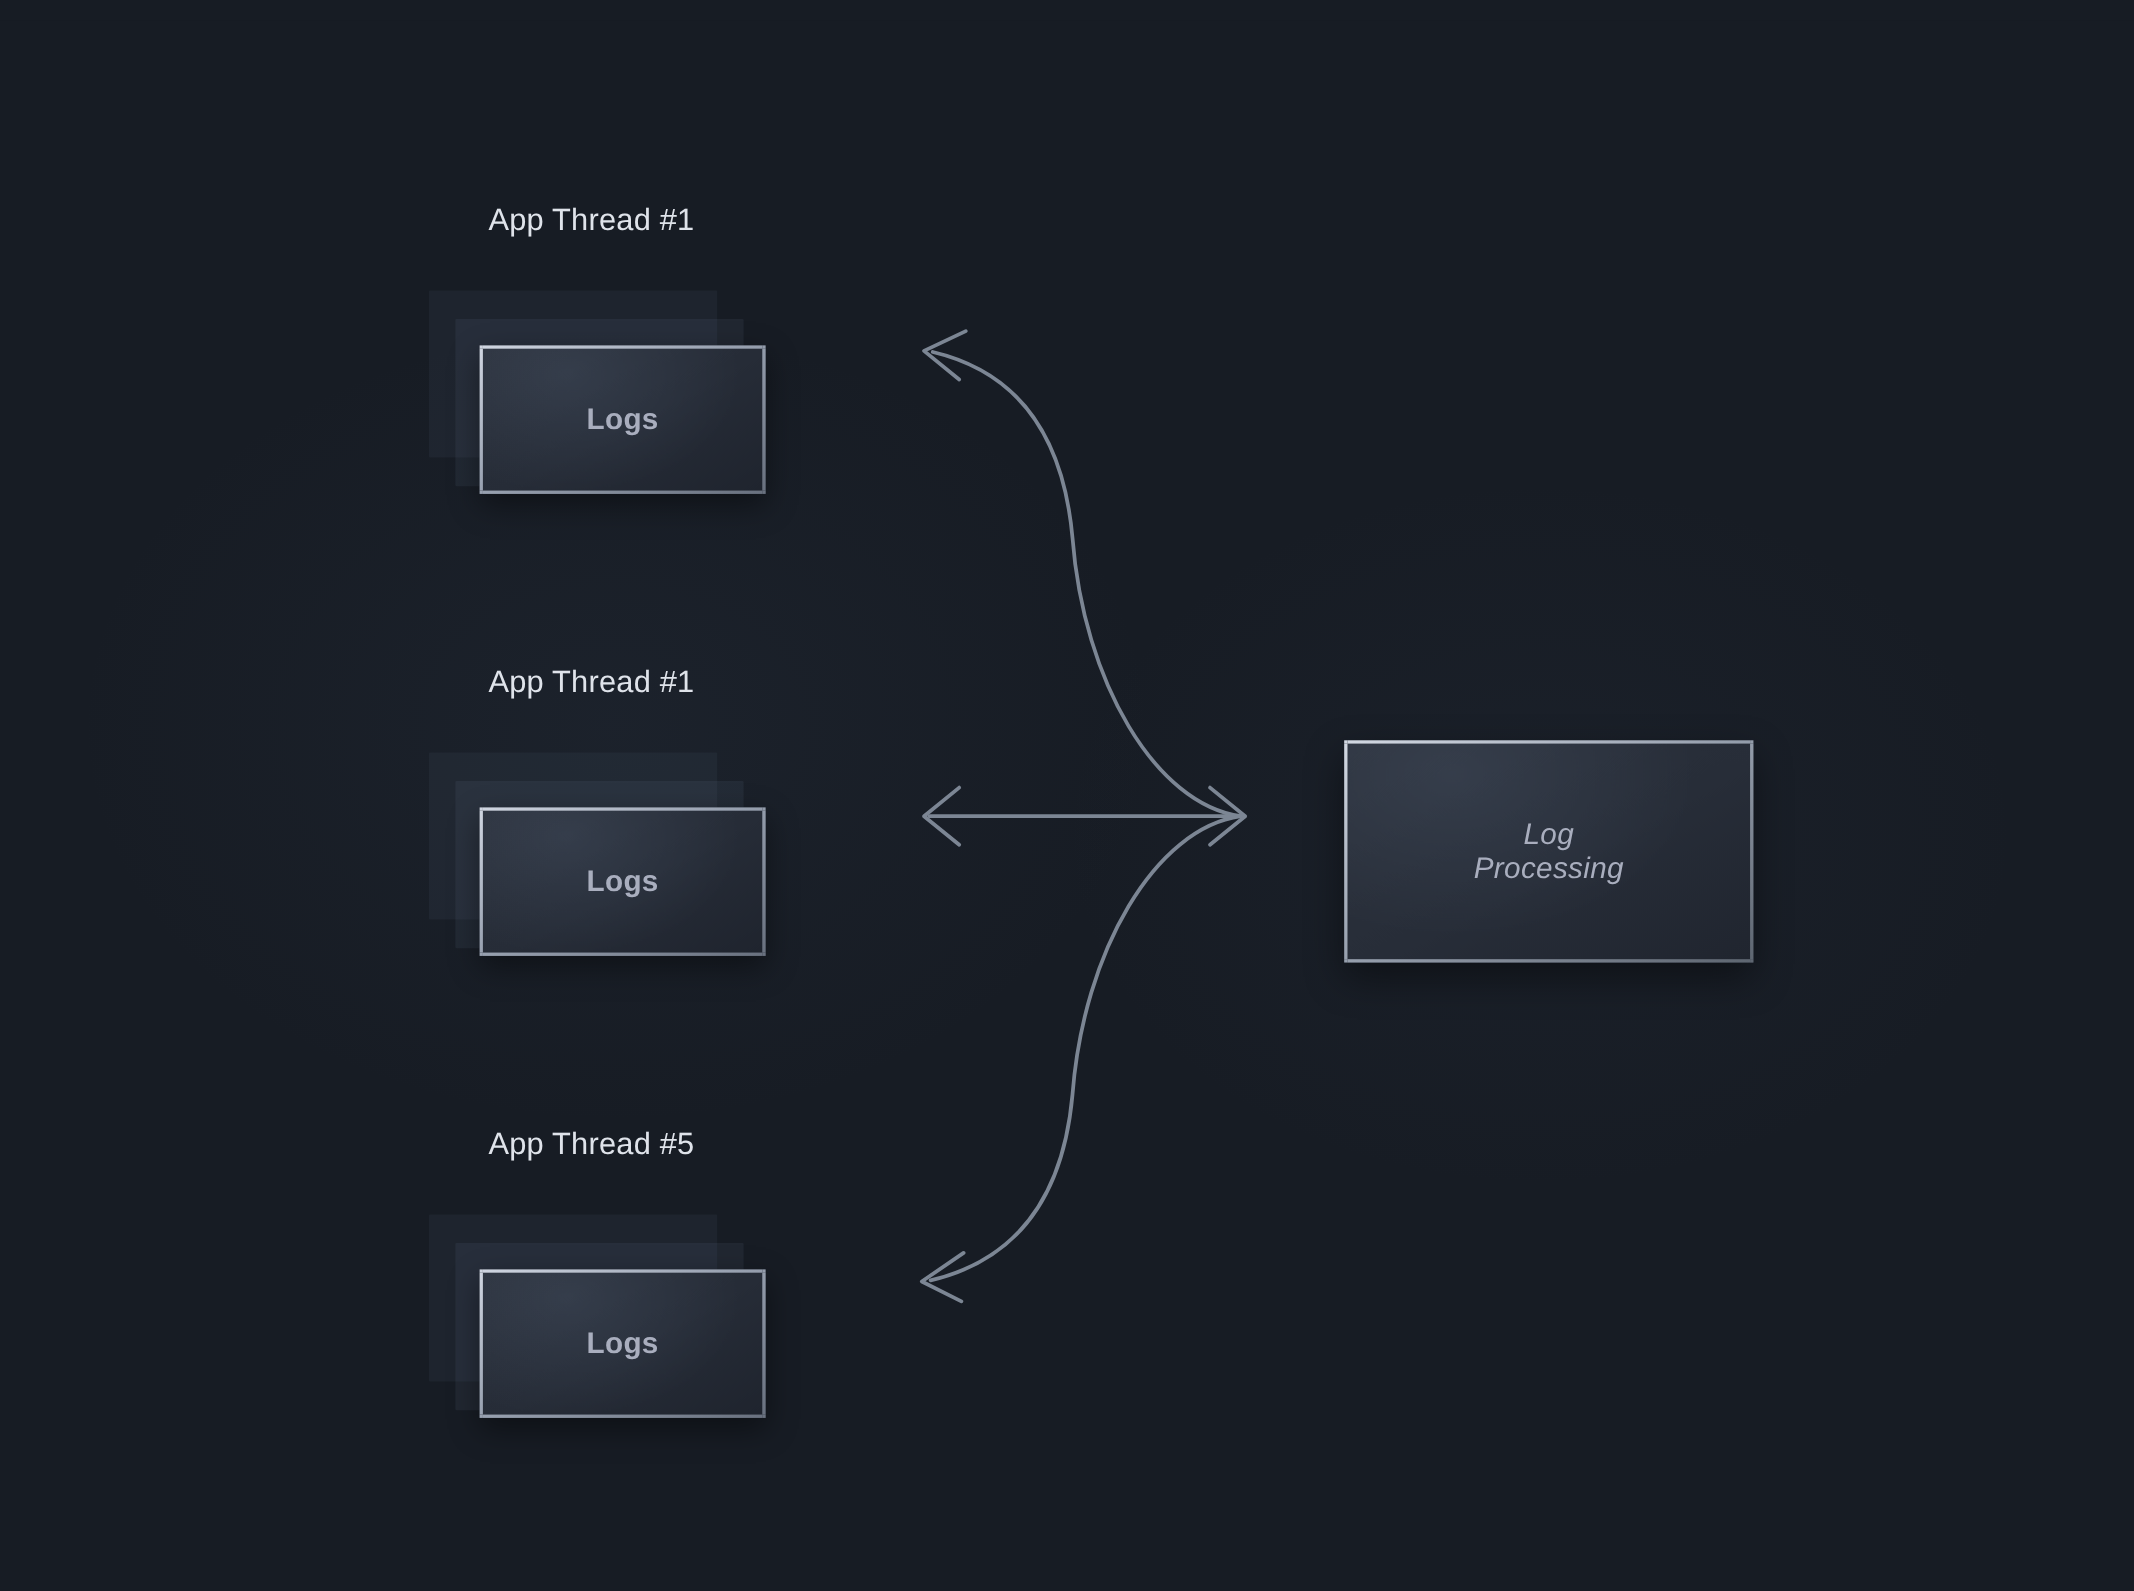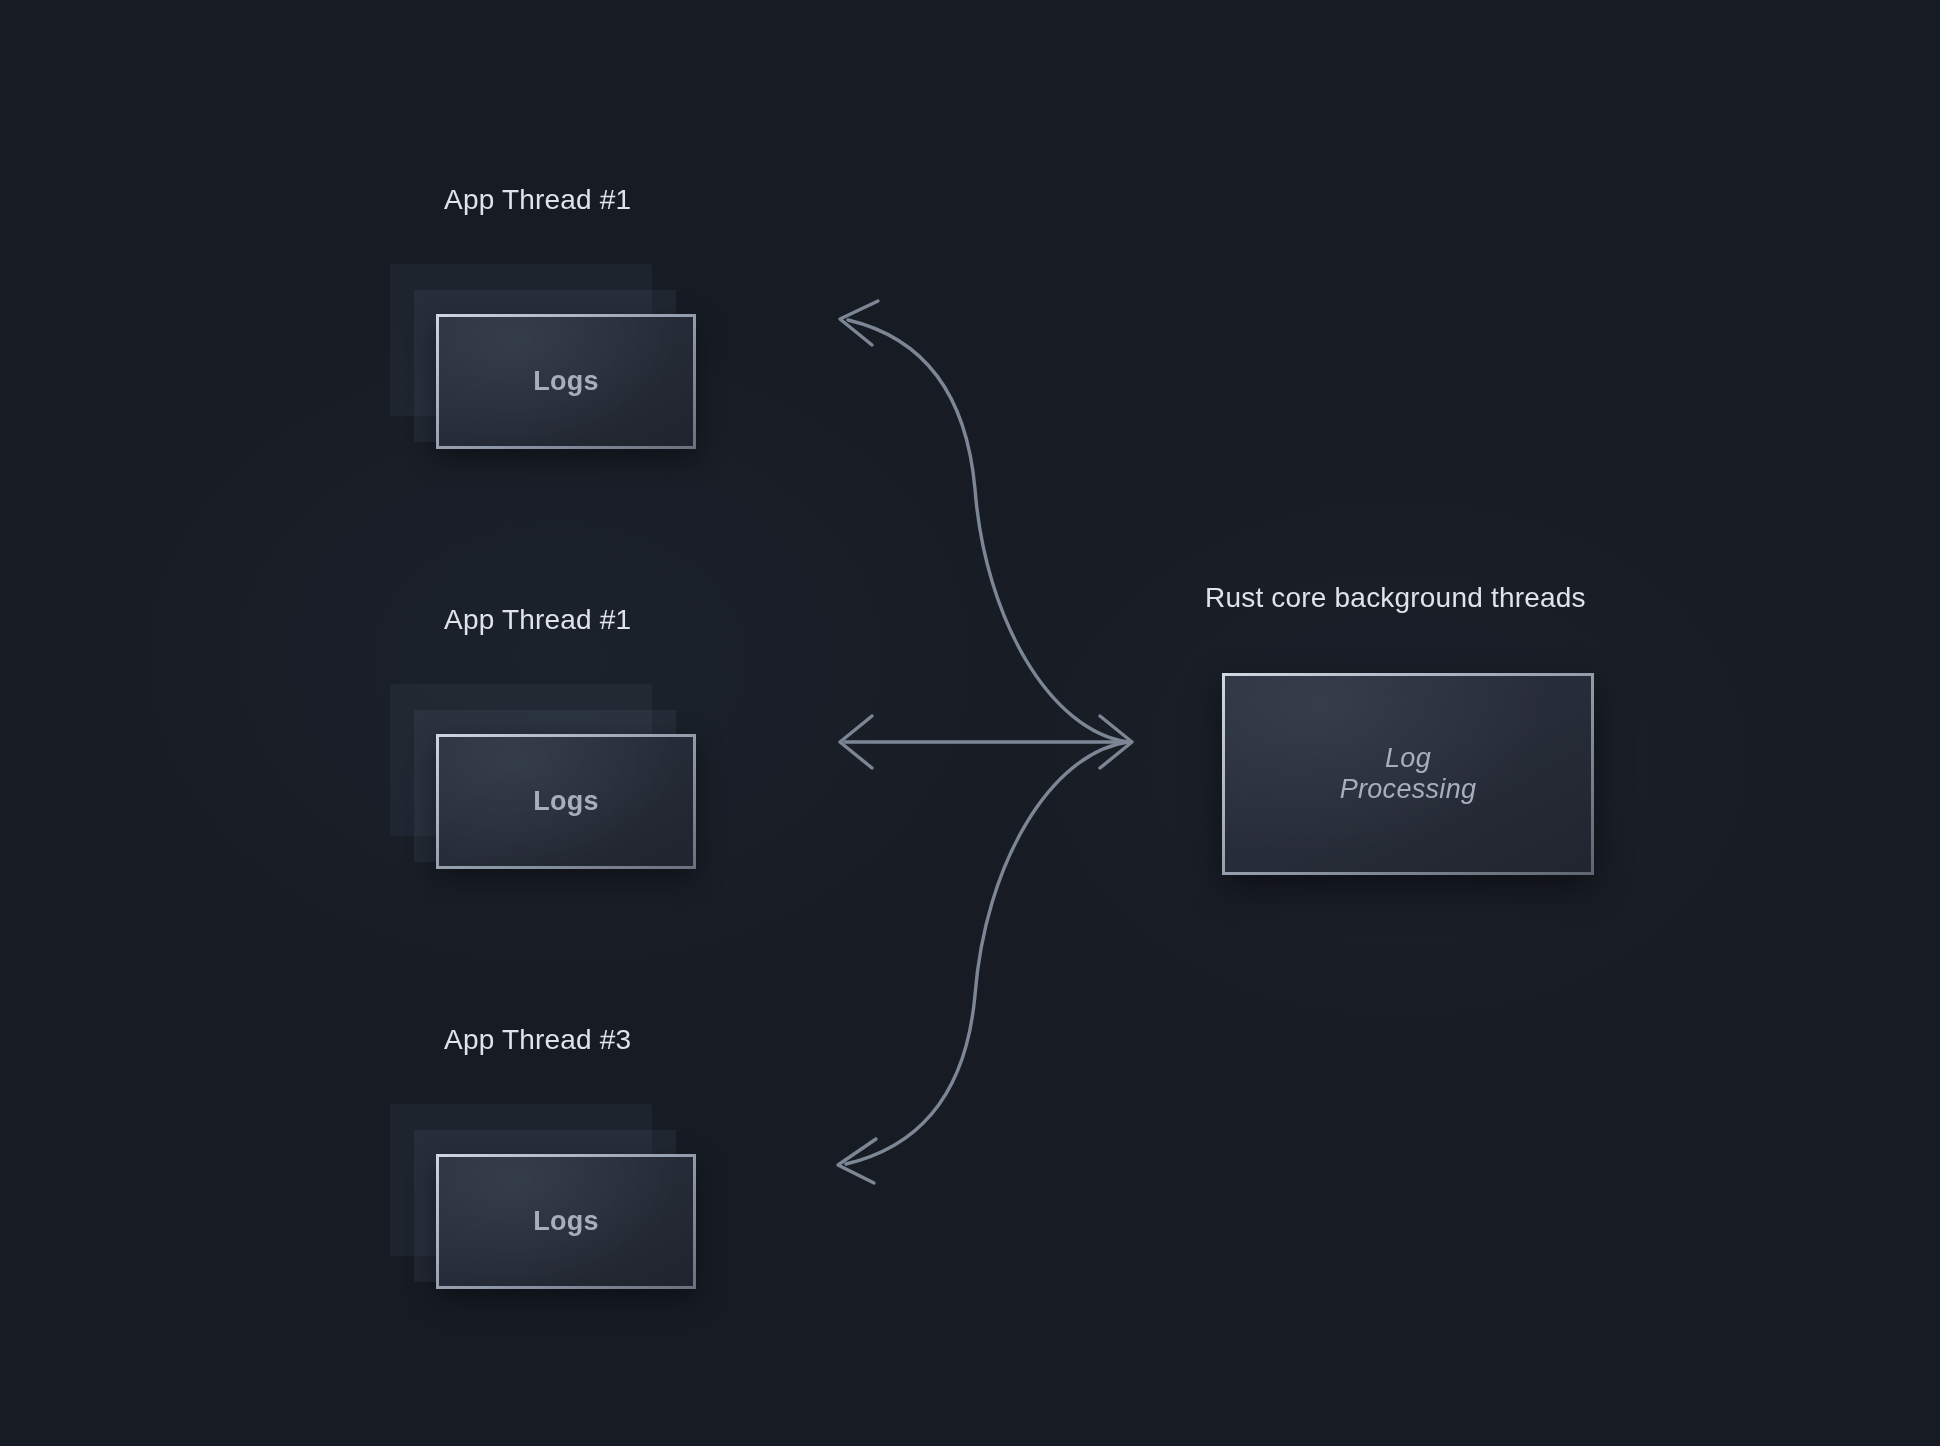--- a/index.html
+++ b/index.html
@@ -158,31 +158,30 @@
   <div class="group-label" style="left:444px; top:585px;">App Thread #1</div>
 
   <div class="stack" style="left:390px; top:665px;">
     <div class="card-back"></div>
     <div class="card-mid"></div>
     <div class="card-front">
       <span class="card-text">Logs</span>
     </div>
   </div>
 
-  <div class="group-label" style="left:444px; top:1005px;">App Thread #3</div>
+  <div class="group-label" style="left:444px; top:1005px;">App Thread #5</div>
 
   <div class="stack" style="left:390px; top:1085px;">
     <div class="card-back"></div>
     <div class="card-mid"></div>
     <div class="card-front">
       <span class="card-text">Logs</span>
     </div>
   </div>
 
-  <div class="group-label" style="left:1205px; top:563px;">Rust core background threads</div>
 
   <div class="process-box" style="left:1222px; top:654px; width:372px; height:202px;">
     <div class="box-text">
       <div>Log</div>
       <div>Processing</div>
     </div>
   </div>
 
 </div>
 

